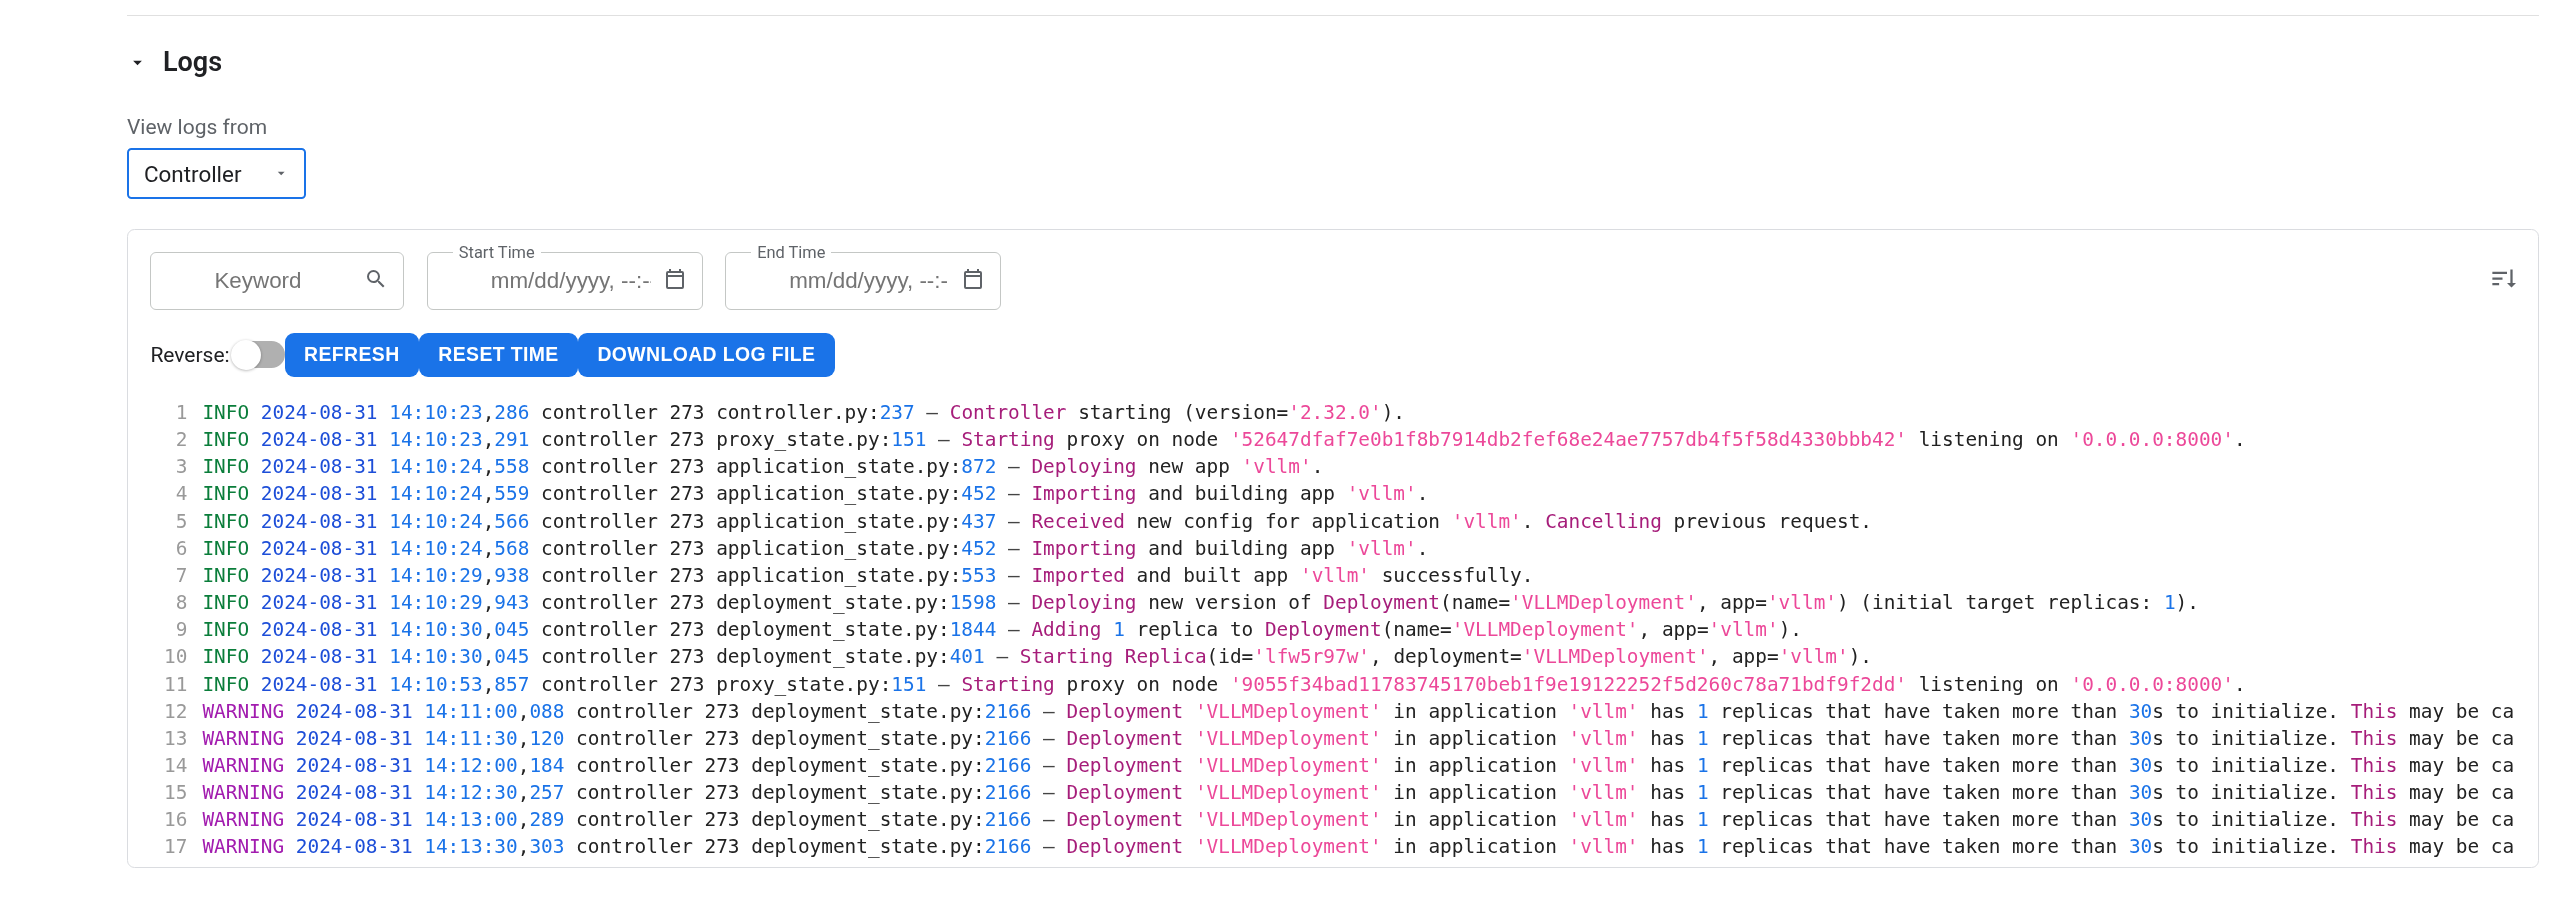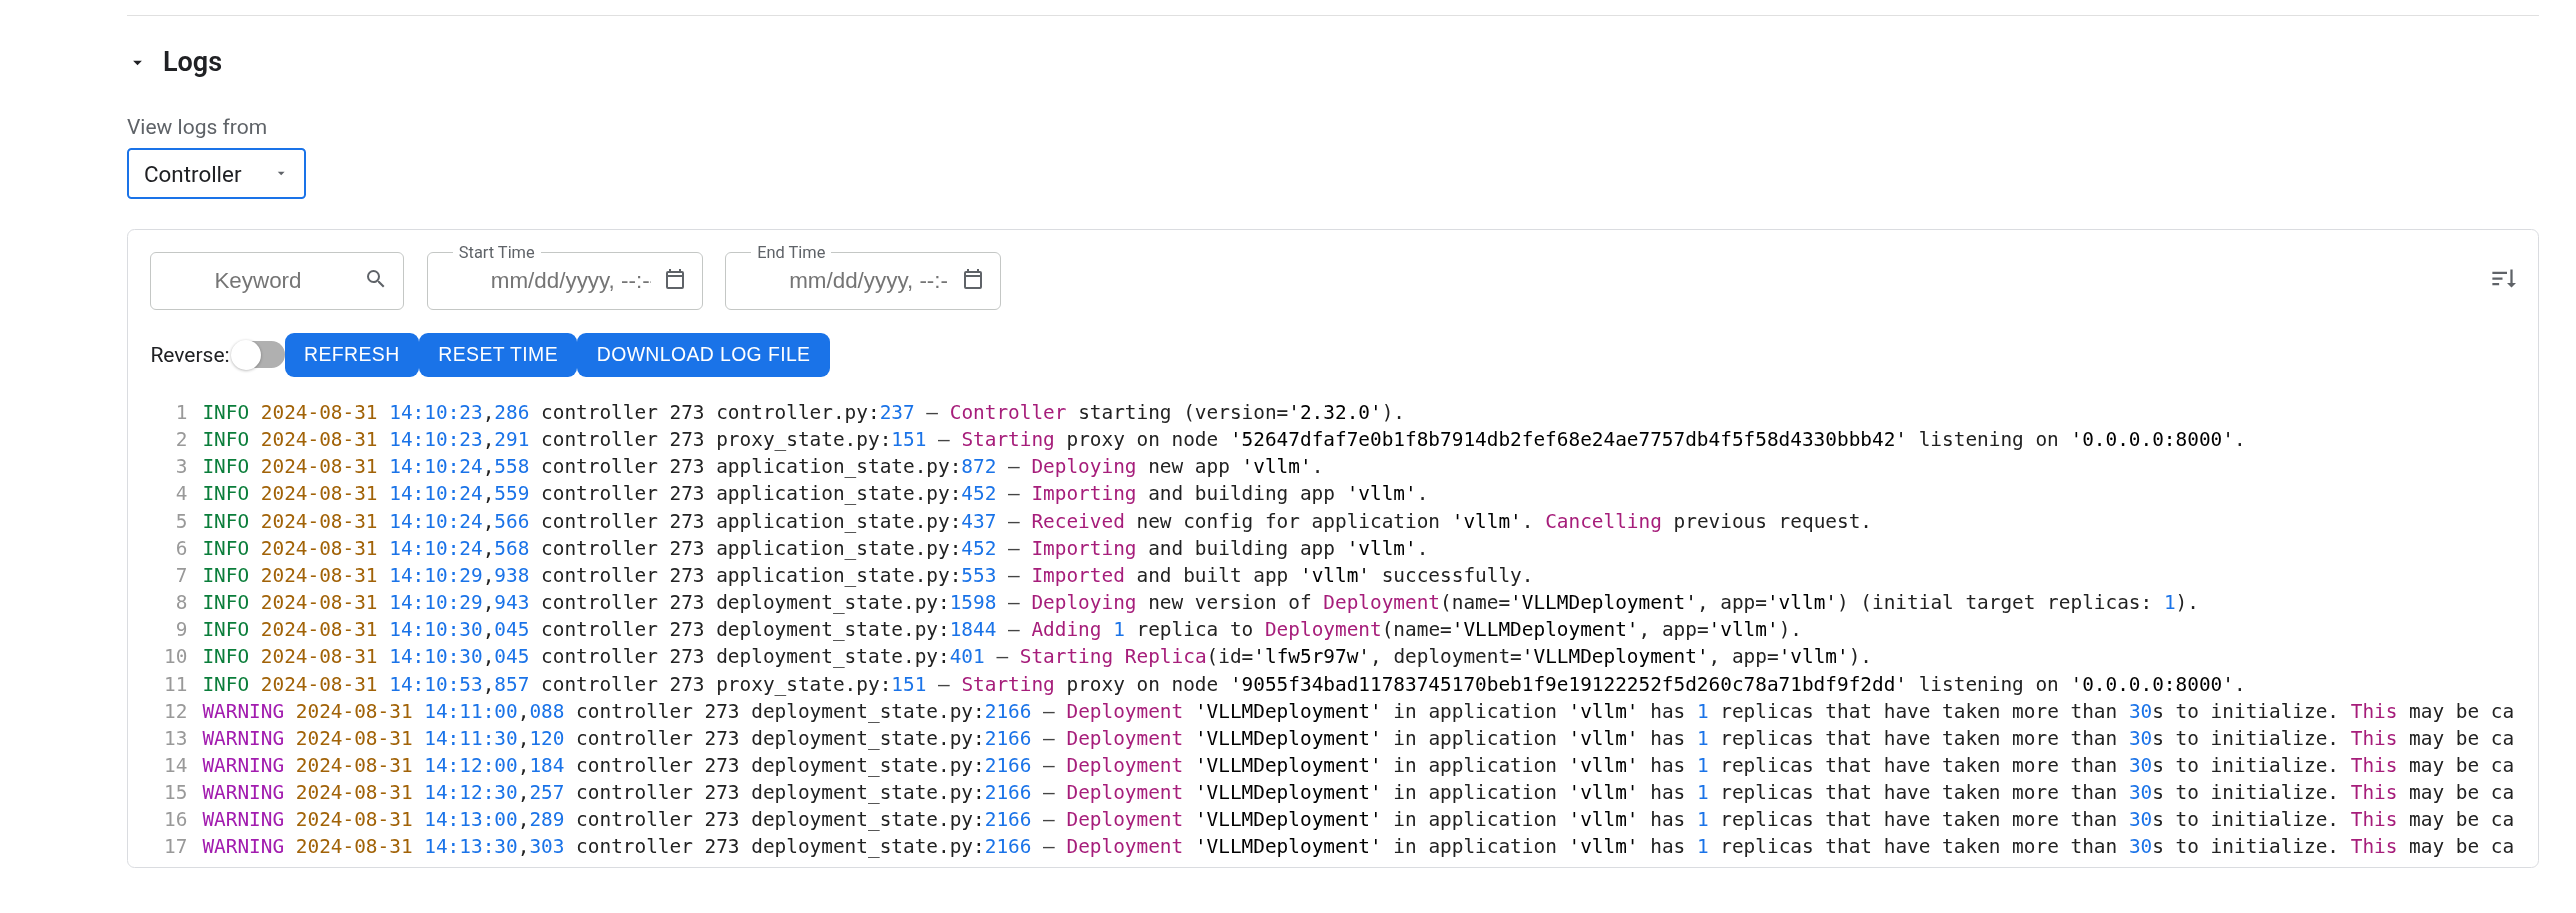--- a/index.html
+++ b/index.html
@@ -130,21 +130,21 @@
   left: -1.5px;
   box-shadow: 0 0.7px 3px rgba(0,0,0,0.3);
 }
 .btn {
   background: #1a73e8;
   color: #fff;
   border: none;
   border-radius: 9px;
   padding: 10.5px 19.4px;
   font-size: 19.4px;
-  font-weight: 400;
+  font-weight: 700;
   cursor: pointer;
   letter-spacing: 0.4px;
 }
 .log-area {
   font-family: "SF Mono", "Monaco", "Menlo", Consolas, monospace;
   font-size: 19.4px;
   line-height: 1.4;
   white-space: pre;
   overflow: hidden;
   padding-bottom: 6px;
@@ -153,25 +153,25 @@
 .lineno {
   width: 37px;
   text-align: right;
   color: #999;
   margin-right: 15px;
   flex-shrink: 0;
 }
 .log-content { overflow: hidden; text-overflow: clip; }
 .t-info { color: #0a7d3a; margin-top: 11px; }
 .t-warn { color: #a21caf; }
-.t-date { color: #a16207; }
+.t-date { color: #1d4ed8; }
 .t-num { color: #1a73e8; }
 .t-sep { color: #444; }
 .t-kw { color: #a61d7a; }
-.t-str { color: #000000; }
+.t-str { color: #ec4899; }
 .t-plain { color: #222; }
 </style>
 </head>
 <body>
 
 <div class="divider-top"></div>
 
 <div class="section-header">
   <span class="chevron">
     <svg viewBox="0 0 24 24">

